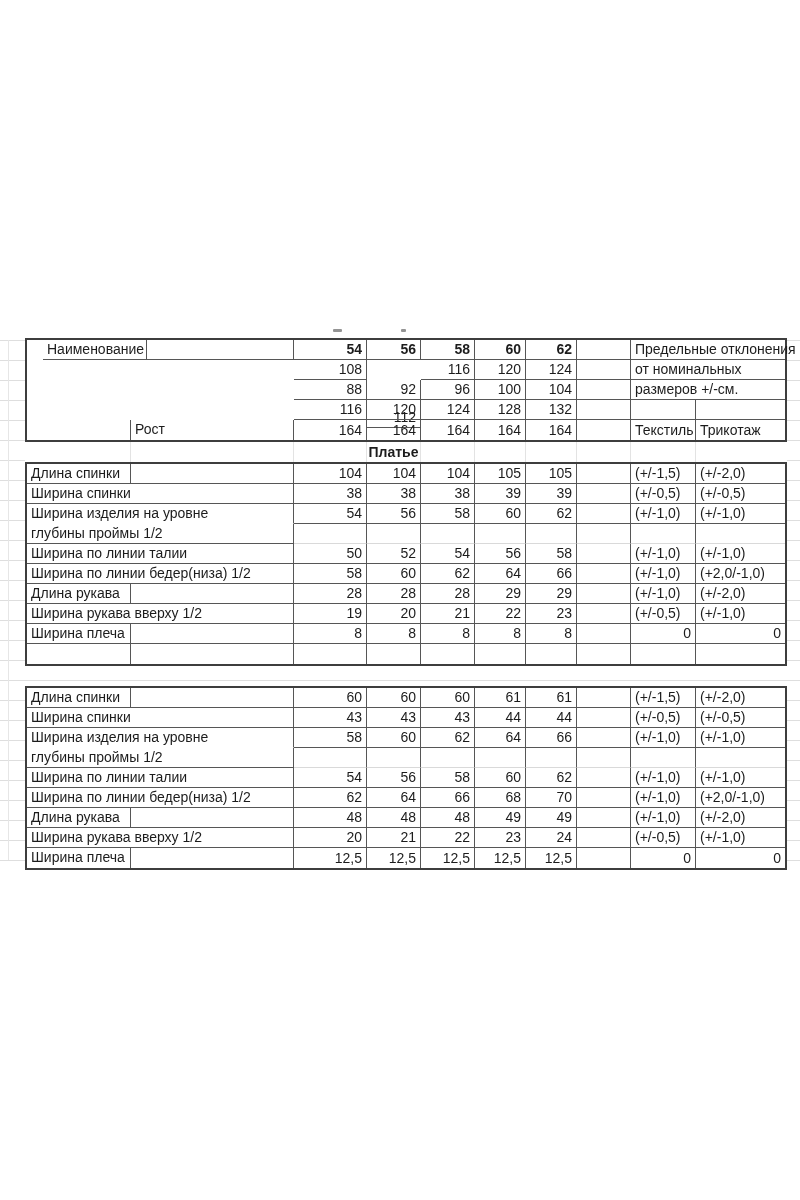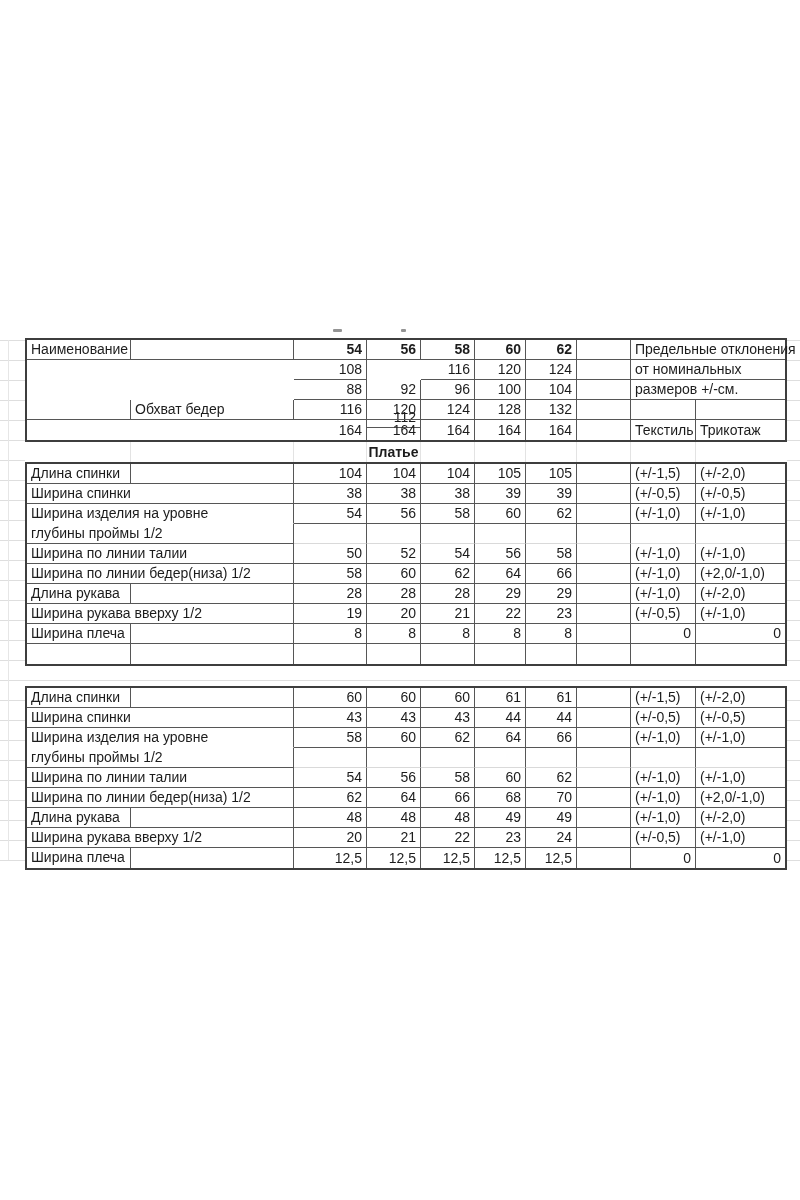--- a/index.html
+++ b/index.html
@@ -52,21 +52,21 @@
 </head>
 <body>
 
 <div class="canvas">
   <div class="gridlines"></div>
   <div class="vgrid"></div>
   <div class="remnant r1"></div>
   <div class="remnant r2"></div>
 
   <div class="block" id="tbl-header">
-      <div class="c" style="grid-column: 1 / 3;">
+      <div class="c" style="grid-column: 1 / 3; margin-left: 16px;">
         <span class="la">Наименование</span>
         <div class="divider"></div>
       </div>
       <div class="c num bold" style="grid-column: 3;">54</div>
       <div class="c num bold" style="grid-column: 4;">56</div>
       <div class="c num bold" style="grid-column: 5;">58</div>
       <div class="c num bold" style="grid-column: 6;">60</div>
       <div class="c num bold" style="grid-column: 7;">62</div>
       <div class="c" style="grid-column: 8;"></div>
       <div class="c lbl nob-r" style="grid-column: 9 / 11;">Предельные отклонения</div>
@@ -77,32 +77,32 @@
       <div class="c num" style="grid-column: 7;">124</div>
       <div class="c" style="grid-column: 8;"></div>
       <div class="c lbl nob-r" style="grid-column: 9 / 11;">от номинальных</div>
       <div class="c num" style="grid-column: 3;">88</div>
       <div class="c num" style="grid-column: 4;">92</div>
       <div class="c num" style="grid-column: 5;">96</div>
       <div class="c num" style="grid-column: 6;">100</div>
       <div class="c num" style="grid-column: 7;">104</div>
       <div class="c" style="grid-column: 8;"></div>
       <div class="c lbl nob-r" style="grid-column: 9 / 11;">размеров +/-см.</div>
-      <div class="c" style="grid-column: 1 / 3;">
-        <span class="lb">Обхват бедер</span>
-        <div class="divider"></div>
-      </div>
       <div class="c num" style="grid-column: 3;">116</div>
       <div class="c num" style="grid-column: 4;">120</div>
       <div class="c num" style="grid-column: 5;">124</div>
       <div class="c num" style="grid-column: 6;">128</div>
       <div class="c num" style="grid-column: 7;">132</div>
       <div class="c" style="grid-column: 8;"></div>
       <div class="c" style="grid-column: 9;"></div>
       <div class="c nob-r" style="grid-column: 10;"></div>
+      <div class="c nob-b" style="grid-column: 1 / 3;">
+        <span class="lb">Рост</span>
+        <div class="divider"></div>
+      </div>
       <div class="c num nob-b" style="grid-column: 3;">164</div>
       <div class="c num nob-b" style="grid-column: 4;">164</div>
       <div class="c num nob-b" style="grid-column: 5;">164</div>
       <div class="c num nob-b" style="grid-column: 6;">164</div>
       <div class="c num nob-b" style="grid-column: 7;">164</div>
       <div class="c nob-b" style="grid-column: 8;"></div>
       <div class="c lbl nob-b" style="grid-column: 9;">Текстиль</div>
       <div class="c lbl nob-r nob-b" style="grid-column: 10;">Трикотаж</div>
     </div>
   <div class="title-row" id="title-0">

